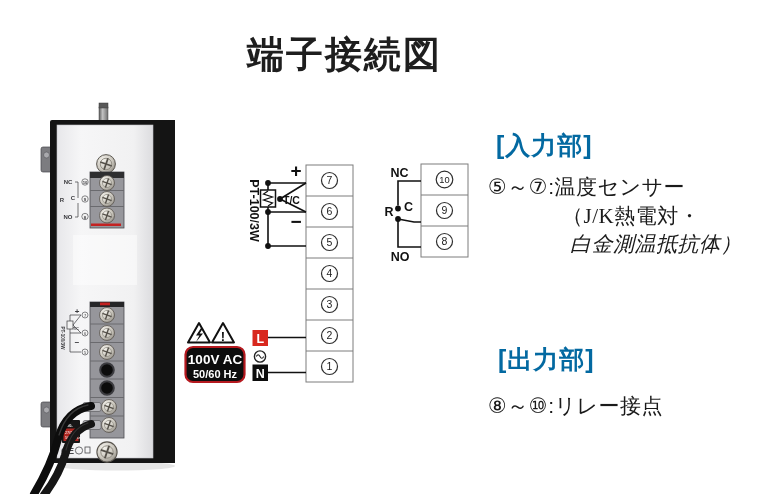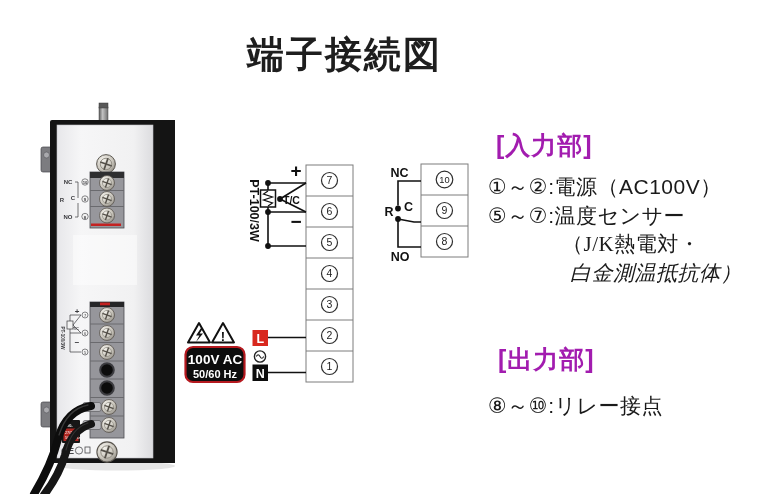--- a/index.html
+++ b/index.html
@@ -6,21 +6,21 @@
   body{
     width:780px;height:494px;background:#ffffff;position:relative;overflow:hidden;
     font-family:"Liberation Sans","DejaVu Sans",sans-serif;color:#1c1c1c;
     -webkit-font-smoothing:antialiased;
   }
   .abs{position:absolute;}
   #title{
     left:0;top:30px;width:689px;text-align:center;
     font-size:37px;font-weight:900;letter-spacing:2px;color:#1e1e1e;
   }
-  .ann-header{font-size:25px;font-weight:900;color:#a21caf;letter-spacing:1px;}
+  .ann-header{font-size:25px;font-weight:900;color:#0369a1;letter-spacing:1px;}
   .ann-line{font-size:21px;line-height:28.5px;color:#1a1a1a;letter-spacing:.5px;}
   #input-header{left:496px;top:129px;}
   #input-lines{left:488px;top:173px;}
   #input-lines .indent1{padding-left:74px;font-family:Liberation Serif, serif;}
   #input-lines .indent2{padding-left:82px;font-style:italic;}
   #output-header{left:498px;top:343px;}
   #output-line{left:488px;top:392px;}
   svg text{font-family:"Liberation Sans","DejaVu Sans",sans-serif;}
 </style>
 </head>
@@ -254,21 +254,20 @@
     <circle cx="80" cy="206.5" r="5.6" fill="#ffffff" stroke="#222" stroke-width="1.4"></circle>
     <path d="M76.3 206.5 q1.85 -3.6 3.7 0 q1.85 3.6 3.7 0" fill="none" stroke="#222" stroke-width="1.1"></path>
     <rect x="72.5" y="214.5" width="15.5" height="16.5" fill="#0d0d0d"></rect>
     <text x="80.2" y="227.5" text-anchor="middle" font-size="12.5" font-weight="bold" fill="#ffffff">N</text>
   </g>
 </svg>
 
 <div id="input-header" class="abs ann-header">[入力部]</div>
 
 <div id="input-lines" class="abs">
-  <div class="ann-line">①～②:電源（AC100V）</div>
   <div class="ann-line">⑤～⑦:温度センサー</div>
   <div class="ann-line indent1">（J/K熱電対・</div>
   <div class="ann-line indent2">白金測温抵抗体）</div>
 </div>
 
 <div id="output-header" class="abs ann-header">[出力部]</div>
 
 <div id="output-line" class="abs ann-line">⑧～⑩:リレー接点</div>
 
 </body></html>

